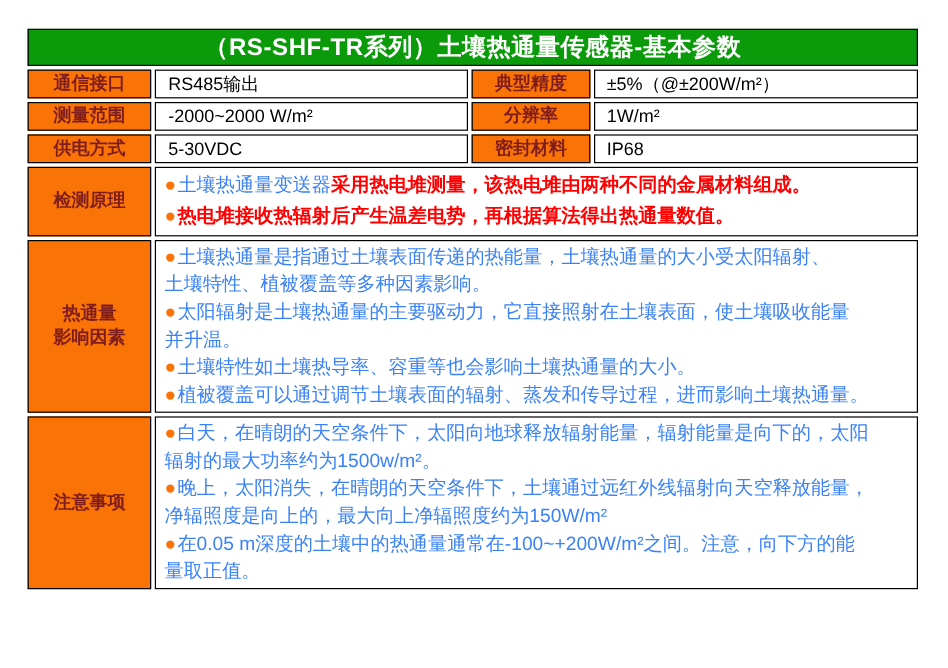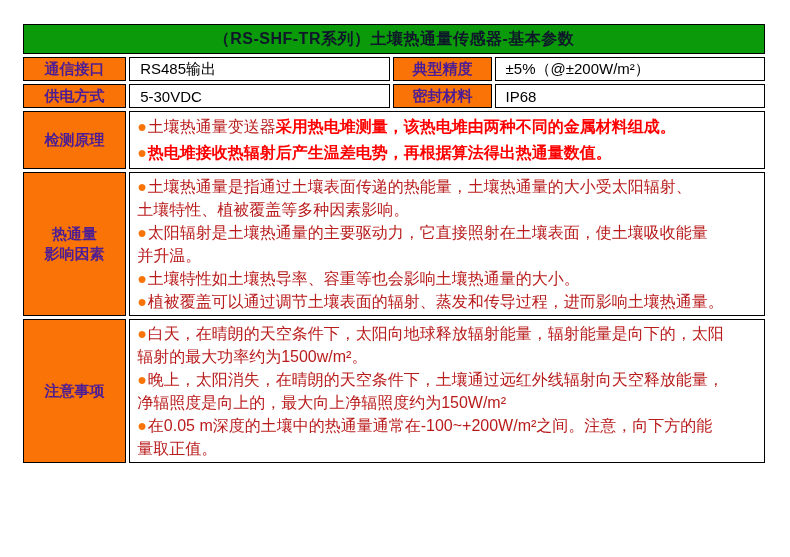--- a/index.html
+++ b/index.html
@@ -30,30 +30,30 @@
     border-collapse: separate;
     border-spacing: 3px;
   }
   td {
     border: 1px solid #000;
     vertical-align: middle;
     word-break: break-all;
   }
   td.title-cell {
     background: var(--green);
-    color: #0f172a;
+    color: #ffffff;
     font-weight: bold;
-    font-size: 16px;
+    font-size: 20px;
     text-align: center;
     height: 26px;
     letter-spacing: 0.5px;
   }
   td.label-cell {
     background: var(--orange);
-    color: #4c1d95;
+    color: #7f1d1d;
     font-weight: bold;
     font-size: 15px;
     text-align: center;
     white-space: pre-line;
     line-height: 20px;
     padding: 0 2px;
   }
   td.value-cell {
     font-size: 15px;
     padding: 0 10px;
@@ -67,21 +67,21 @@
     line-height: 23px;
     padding: 2px 7px;
     vertical-align: middle;
   }
   td.principle-cell { line-height: 26px; }
   .bullet-line { white-space: pre-line; }
   .bullet {
     color: var(--orange);
     margin-right: 1px;
   }
-  .seg-black { color: #b91c1c; }
+  .seg-black { color: #3b82f6; }
   .seg-red {
     color: var(--red);
     font-weight: bold;
     margin-top: 36px;
   }
 </style>
 </head>
 <body>
 
 <div class="sheet">
@@ -98,20 +98,26 @@
       <td class="title-cell" colspan="4">（RS-SHF-TR系列）土壤热通量传感器-基本参数</td>
     </tr>
 
     <tr class="spec-row">
       <td class="label-cell">通信接口</td>
       <td class="value-cell">RS485输出</td>
       <td class="label-cell">典型精度</td>
       <td class="value-cell">±5%（@±200W/m²）</td>
     </tr>
 
+    <tr class="spec-row">
+      <td class="label-cell">测量范围</td>
+      <td class="value-cell">-2000~2000 W/m²</td>
+      <td class="label-cell">分辨率</td>
+      <td class="value-cell">1W/m²</td>
+    </tr>
 
     <tr class="spec-row">
       <td class="label-cell">供电方式</td>
       <td class="value-cell">5-30VDC</td>
       <td class="label-cell">密封材料</td>
       <td class="value-cell">IP68</td>
     </tr>
 
 
 

